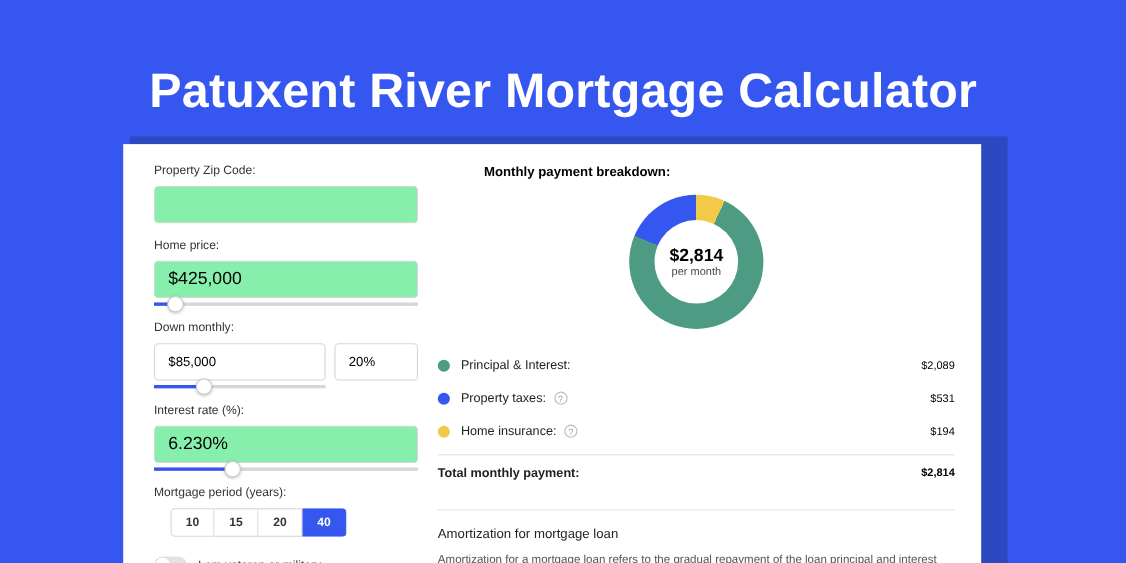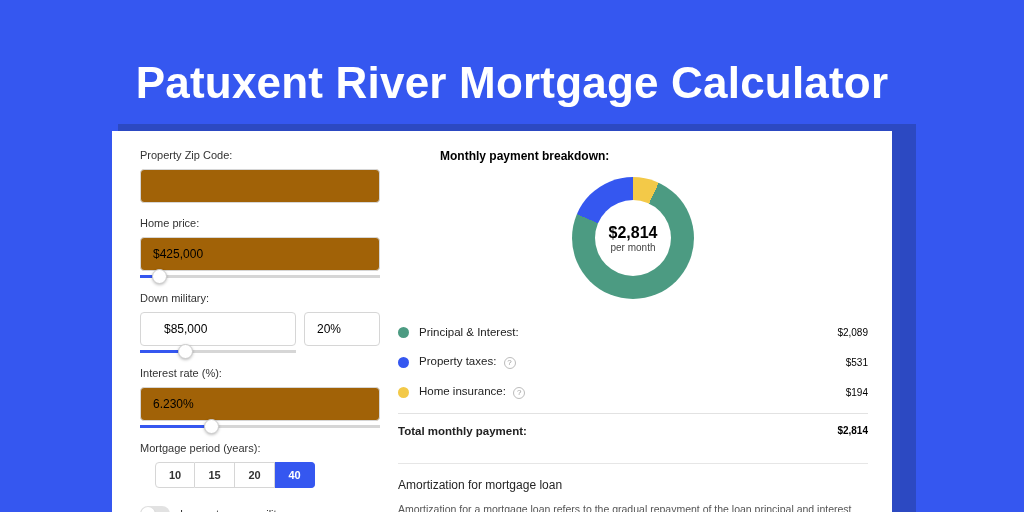--- a/index.html
+++ b/index.html
@@ -4,27 +4,27 @@
 <style>
   * { box-sizing: border-box; margin: 0; padding: 0; }
   html, body { width: 1024px; height: 512px; overflow: hidden; font-family: -apple-system, BlinkMacSystemFont, "Segoe UI", Arial, sans-serif; }
   .backdrop { width: 1024px; height: 512px; background: #3557f0; position: relative; }
   .title { color: #fff; font-size: 44px; font-weight: 700; text-align: center; padding-top: 58px; letter-spacing: 0.2px; }
   .panel-shadow { position: absolute; top: 124px; left: 118px; width: 798px; height: 388px; background: #2c49c2; }
   .panel { position: absolute; top: 131px; left: 112px; width: 780px; height: 381px; background: #fff; display: flex; }
   .left-col { width: 272px; padding: 18px 0 0 28px; font-size: 12px; color: #242424; }
   .right-col { flex: 1; padding: 18px 24px 0 14px; font-size: 12px; color: #242424; }
   .field-label { font-size: 11px; color: #333; margin-bottom: 8px; }
-  .text-input { width: 240px; height: 34px; border: 1px solid #d6d6d6; border-radius: 4px; padding: 0 12px; font-size: 12px; background: #a16207; }
+  .text-input { width: 240px; height: 34px; border: 1px solid #d6d6d6; border-radius: 4px; padding: 0 12px; font-size: 16px; background: #86efac; }
   .field-block { margin-bottom: 14px; }
   .slider-track { position: relative; width: 240px; height: 3px; background: #d6d6d6; margin-top: 4px; }
   .slider-fill { position: absolute; left: 0; top: 0; height: 3px; background: #3557f0; }
   .slider-thumb { position: absolute; top: -6px; width: 15px; height: 15px; border-radius: 50%; background: #fff; border: 1px solid #ccc; box-shadow: 0 1px 3px rgba(0,0,0,0.25); }
   .dp-row { display: flex; gap: 8px; }
-  .dp-amount { width: 156px; height: 34px; border: 1px solid #d6d6d6; border-radius: 4px; padding: 0 23px; font-size: 12px; }
+  .dp-amount { width: 156px; height: 34px; border: 1px solid #d6d6d6; border-radius: 4px; padding: 0 12px; font-size: 12px; }
   .dp-pct { width: 76px; height: 34px; border: 1px solid #d6d6d6; border-radius: 4px; padding: 0 12px; font-size: 12px; }
   .period-row { display: flex; gap: 0; margin-top: 4px; padding-left: 15px; }
   .period-btn { width: 40px; height: 26px; border: 1px solid #d6d6d6; background: #fff; font-size: 11px; font-weight: 600; color: #333; display: flex; align-items: center; justify-content: center; cursor: pointer; }
   .period-btn + .period-btn { border-left: none; }
   .period-btn.active { background: #3557f0; color: #fff; border-color: #3557f0; }
   .period-btn:first-child { border-radius: 4px 0 0 4px; }
   .period-btn:last-child { border-radius: 0 4px 4px 0; }
   .toggle-row { display: flex; align-items: center; gap: 10px; margin-top: 18px; }
   .toggle { width: 30px; height: 16px; border-radius: 10px; background: #e2e2e2; position: relative; }
   .toggle-knob { width: 14px; height: 14px; border-radius: 50%; background: #fff; position: absolute; top: 1px; left: 1px; box-shadow: 0 1px 2px rgba(0,0,0,0.2); }
@@ -68,21 +68,21 @@
       <div class="field-block">
         <div class="field-label">Home price:</div>
         <input class="text-input" type="text" value="$425,000" style="">
         <div class="slider-track">
           <div class="slider-fill" style="width:18px"></div>
           <div class="slider-thumb" style="left:12px"></div>
         </div>
       </div>
 
       <div class="field-block">
-        <div class="field-label">Down military:</div>
+        <div class="field-label">Down monthly:</div>
         <div class="dp-row">
           <input class="dp-amount" type="text" value="$85,000" style="">
           <input class="dp-pct" type="text" value="20%" style="">
         </div>
         <div class="slider-track" style="width:156px">
           <div class="slider-fill" style="width:44px"></div>
           <div class="slider-thumb" style="left:38px"></div>
         </div>
       </div>
 

